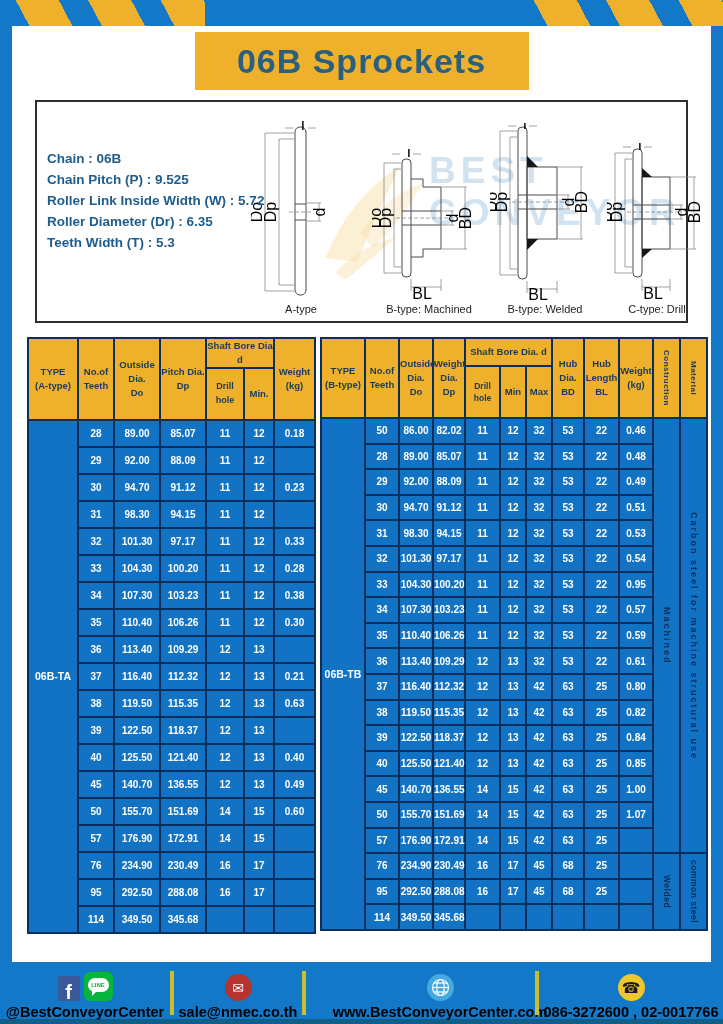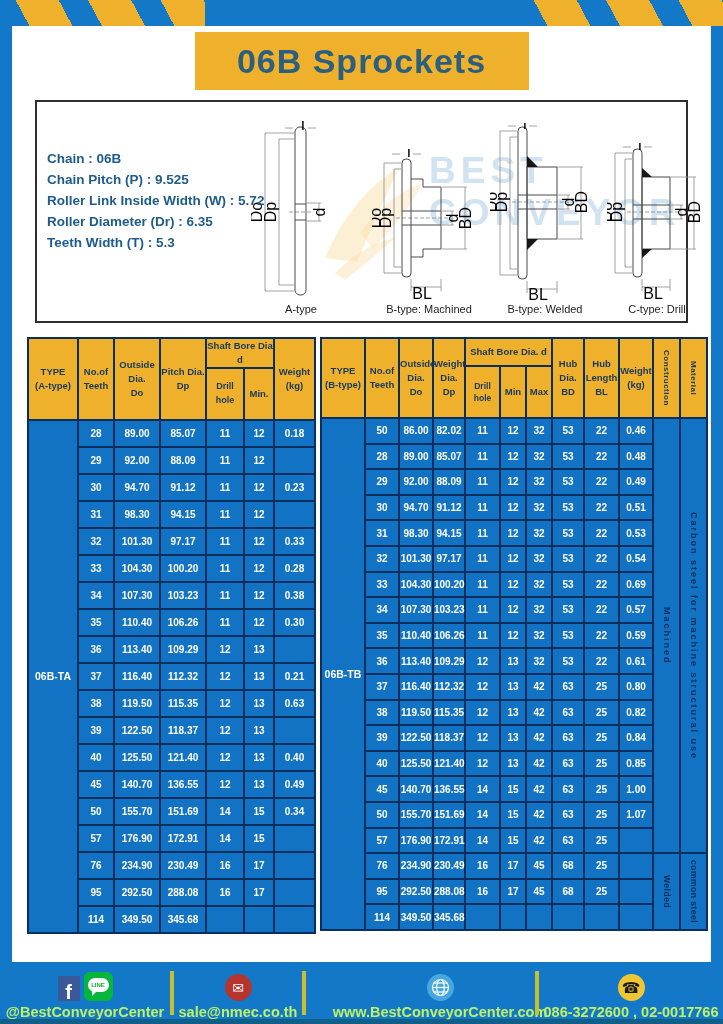--- a/index.html
+++ b/index.html
@@ -60,21 +60,21 @@
 
   
   .footer{position:absolute;left:0;bottom:0;width:723px;height:62px;background:#1478C8;z-index:6;}
   .footer::after{content:"";position:absolute;left:0;bottom:0;width:100%;height:5px;background:rgba(12,75,85,0.55);}
   .fsec{position:absolute;top:4px;height:54px;display:flex;flex-direction:column;
         align-items:center;justify-content:flex-end;gap:3px;}
   .fs1{left:0;width:170px;} .fs2{left:174px;width:128px;}
   .fs3{left:306px;width:268px;} .fs4{left:539px;width:184px;}
   .fsep{position:absolute;top:9px;width:4px;height:44px;background:#C9BE2E;}
   .sep1{left:170px;} .sep2{left:302px;} .sep3{left:535px;}
-  .flabel{color:#bef264;font-weight:bold;font-size:14.5px;white-space:nowrap;}
+  .flabel{color:#000000;font-weight:bold;font-size:14.5px;white-space:nowrap;}
   .icon-row{display:flex;align-items:flex-end;gap:4px;}
   .fb{width:22px;height:25px;background:#3B5998;color:#fff;font-weight:bold;font-size:20px;
       display:flex;align-items:flex-end;justify-content:center;line-height:0.9;}
   .line-ic{width:29px;height:29px;background:#06B53C;border-radius:6px;position:relative;}
   .line-bubble{position:absolute;left:4px;top:6px;width:21px;height:14px;background:#fff;border-radius:7px;
       color:#06B53C;font-size:6px;font-weight:bold;text-align:center;line-height:14px;}
   .line-bubble::after{content:"";position:absolute;left:4px;bottom:-4px;border:3px solid transparent;
       border-top-color:#fff;border-left-color:#fff;}
   .circle-ic{width:27px;height:27px;border-radius:50%;display:flex;align-items:center;justify-content:center;}
   .mail{background:#B5342E;color:#fff;font-size:14px;}
@@ -405,21 +405,21 @@
           <td>12</td>
           <td>13</td>
           <td>0.49</td>
         </tr>
         <tr>
           <td>50</td>
           <td>155.70</td>
           <td>151.69</td>
           <td>14</td>
           <td>15</td>
-          <td>0.34</td>
+          <td>0.60</td>
         </tr>
         <tr>
           <td>57</td>
           <td>176.90</td>
           <td>172.91</td>
           <td>14</td>
           <td>15</td>
           <td></td>
         </tr>
         <tr>
@@ -568,21 +568,21 @@
         </tr>
         <tr>
           <td>33</td>
           <td>104.30</td>
           <td>100.20</td>
           <td>11</td>
           <td>12</td>
           <td>32</td>
           <td>53</td>
           <td>22</td>
-          <td>0.69</td>
+          <td>0.95</td>
         </tr>
         <tr>
           <td>34</td>
           <td>107.30</td>
           <td>103.23</td>
           <td>11</td>
           <td>12</td>
           <td>32</td>
           <td>53</td>
           <td>22</td>

